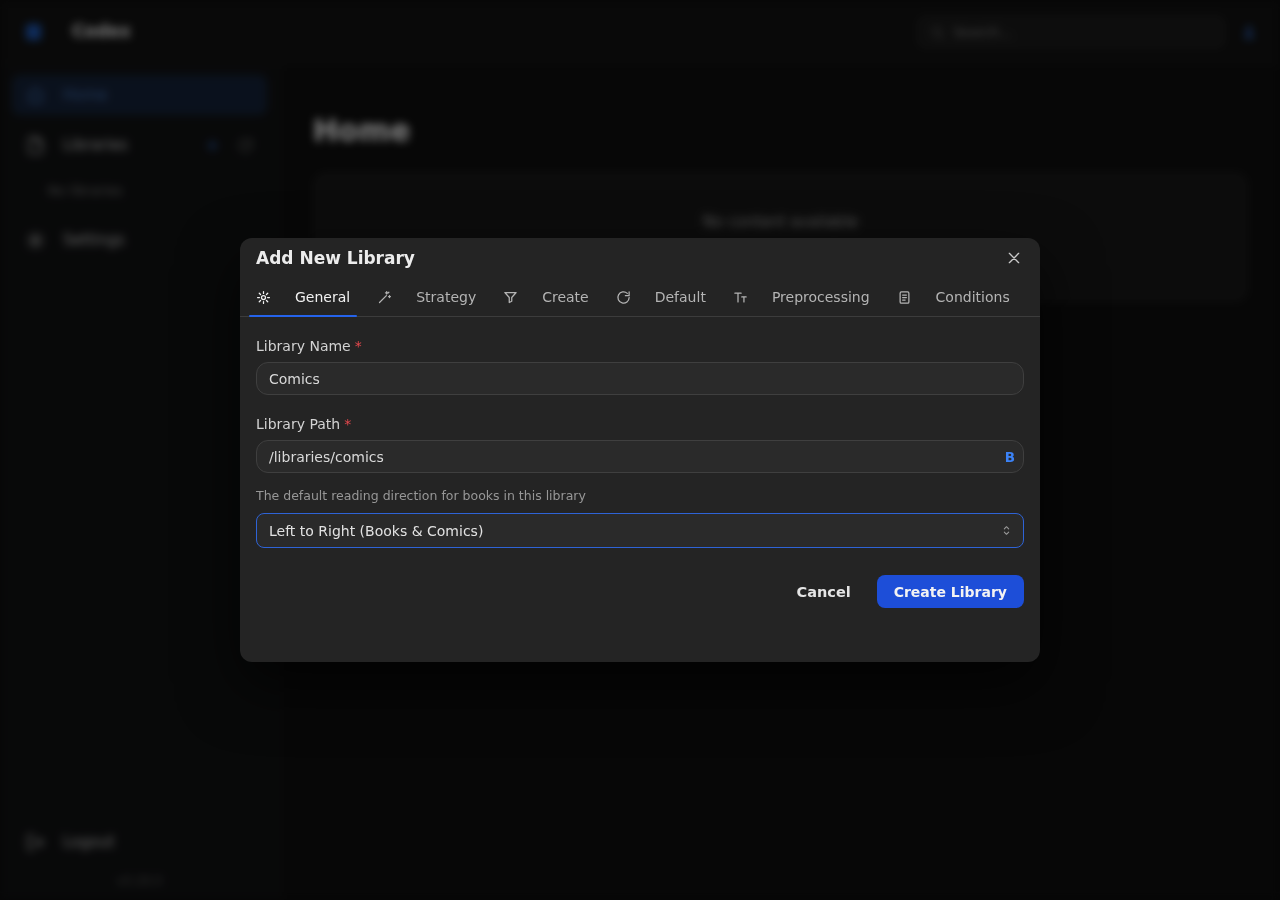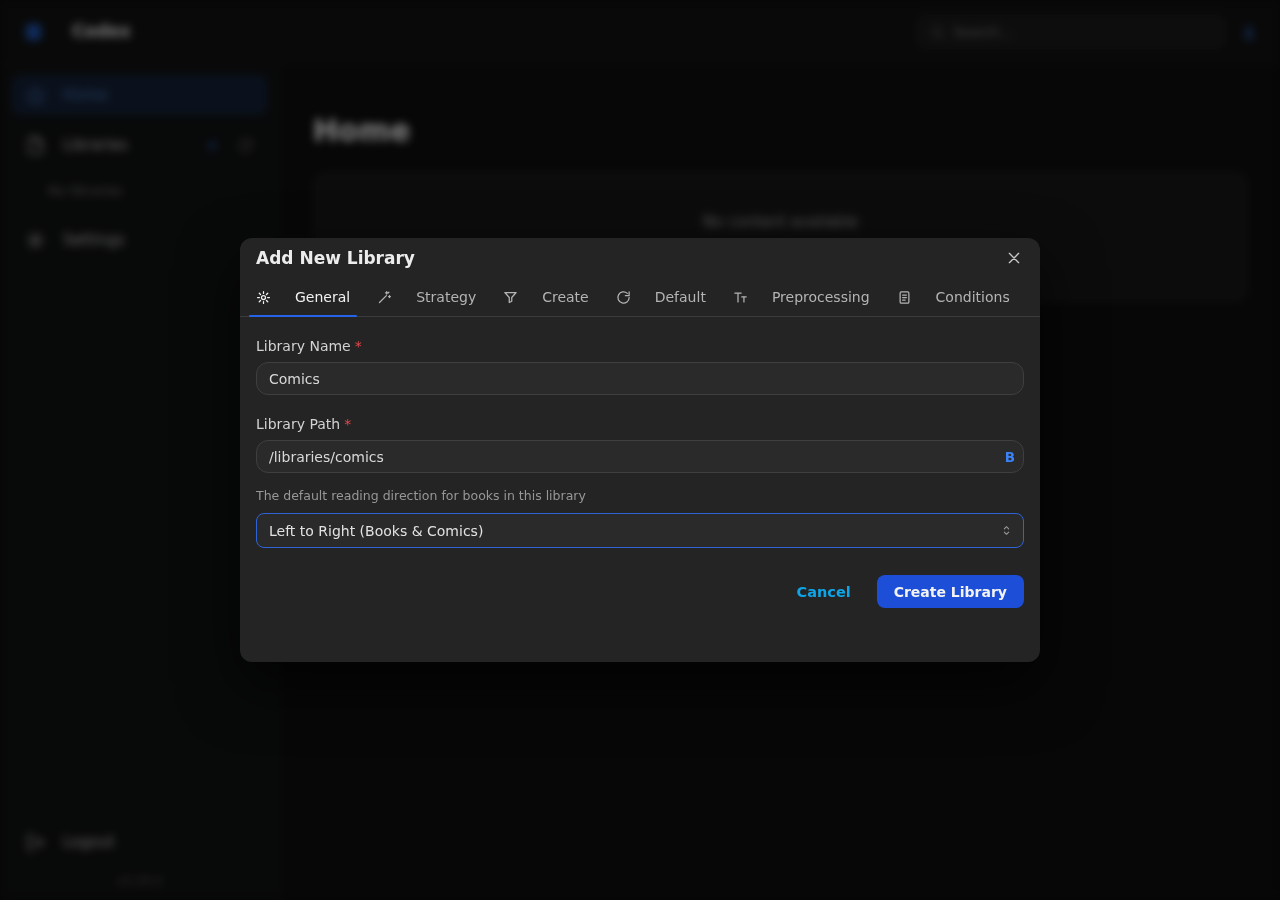--- a/index.html
+++ b/index.html
@@ -80,21 +80,21 @@
     cursor:pointer; font-family:inherit; }
   .help-text { margin-top:15px; font-size:12.5px; color:#979797; }
   .select-box { margin-top:10px; height:35px; background:#2a2a2a;
     border:1px solid #2e63d6; border-radius:8px; display:flex; align-items:center;
     justify-content:space-between; padding:0 10px 0 12px; font-size:14px;
     color:#e2e2e2; cursor:pointer; }
   .select-box .chev { color:#9a9a9a; display:flex; align-items:center; }
 
   .modal-footer { display:flex; justify-content:flex-end; align-items:center;
     gap:26px; padding:27px 16px 0; }
-  .cancel-btn { background:none; border:none; color:#0ea5e9; font-weight:bold;
+  .cancel-btn { background:none; border:none; color:#e5e5e5; font-weight:bold;
     font-size:14.5px; cursor:pointer; font-family:inherit; }
   .submit-btn { background:#1d4ed8; border:none; color:#f3f3f3; font-weight:bold;
     font-size:14px; height:33px; padding:0 17px; border-radius:8px; cursor:pointer;
     font-family:inherit; }
 </style>
 </head>
 <body>
 
 <div class="app">
 

